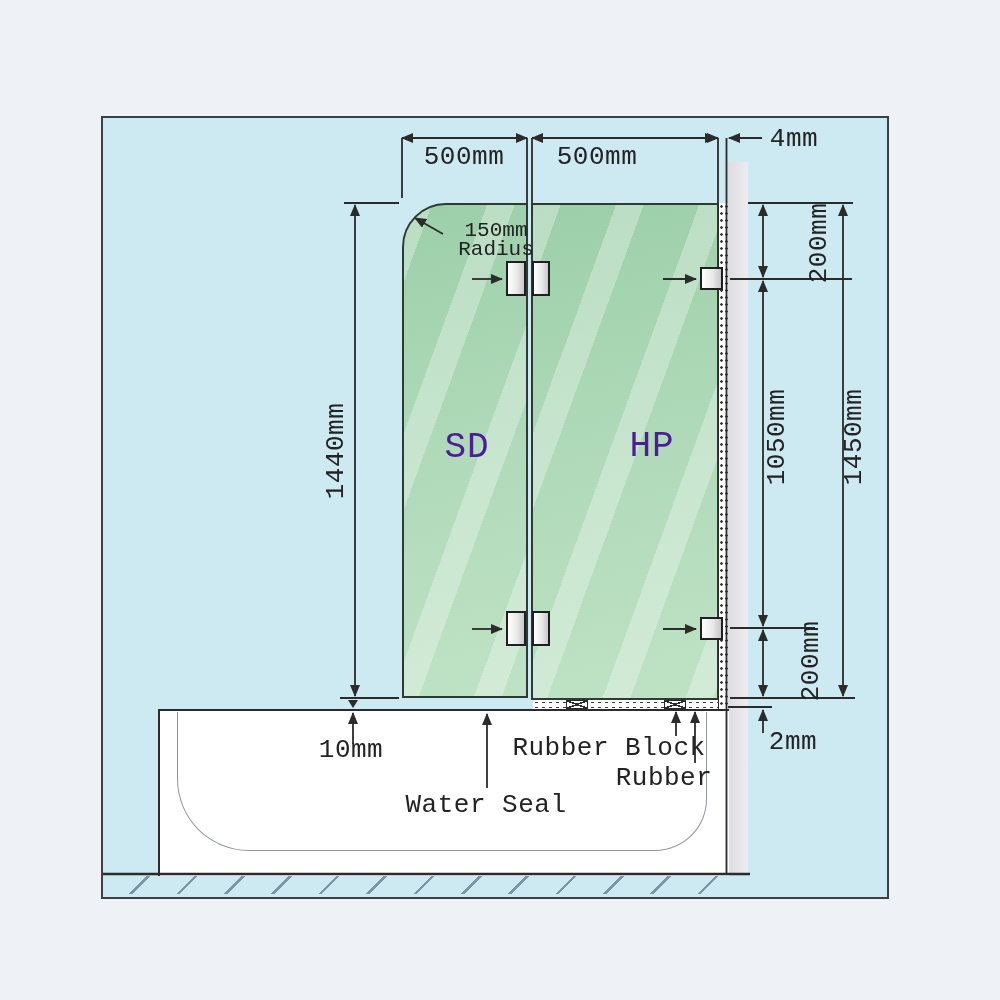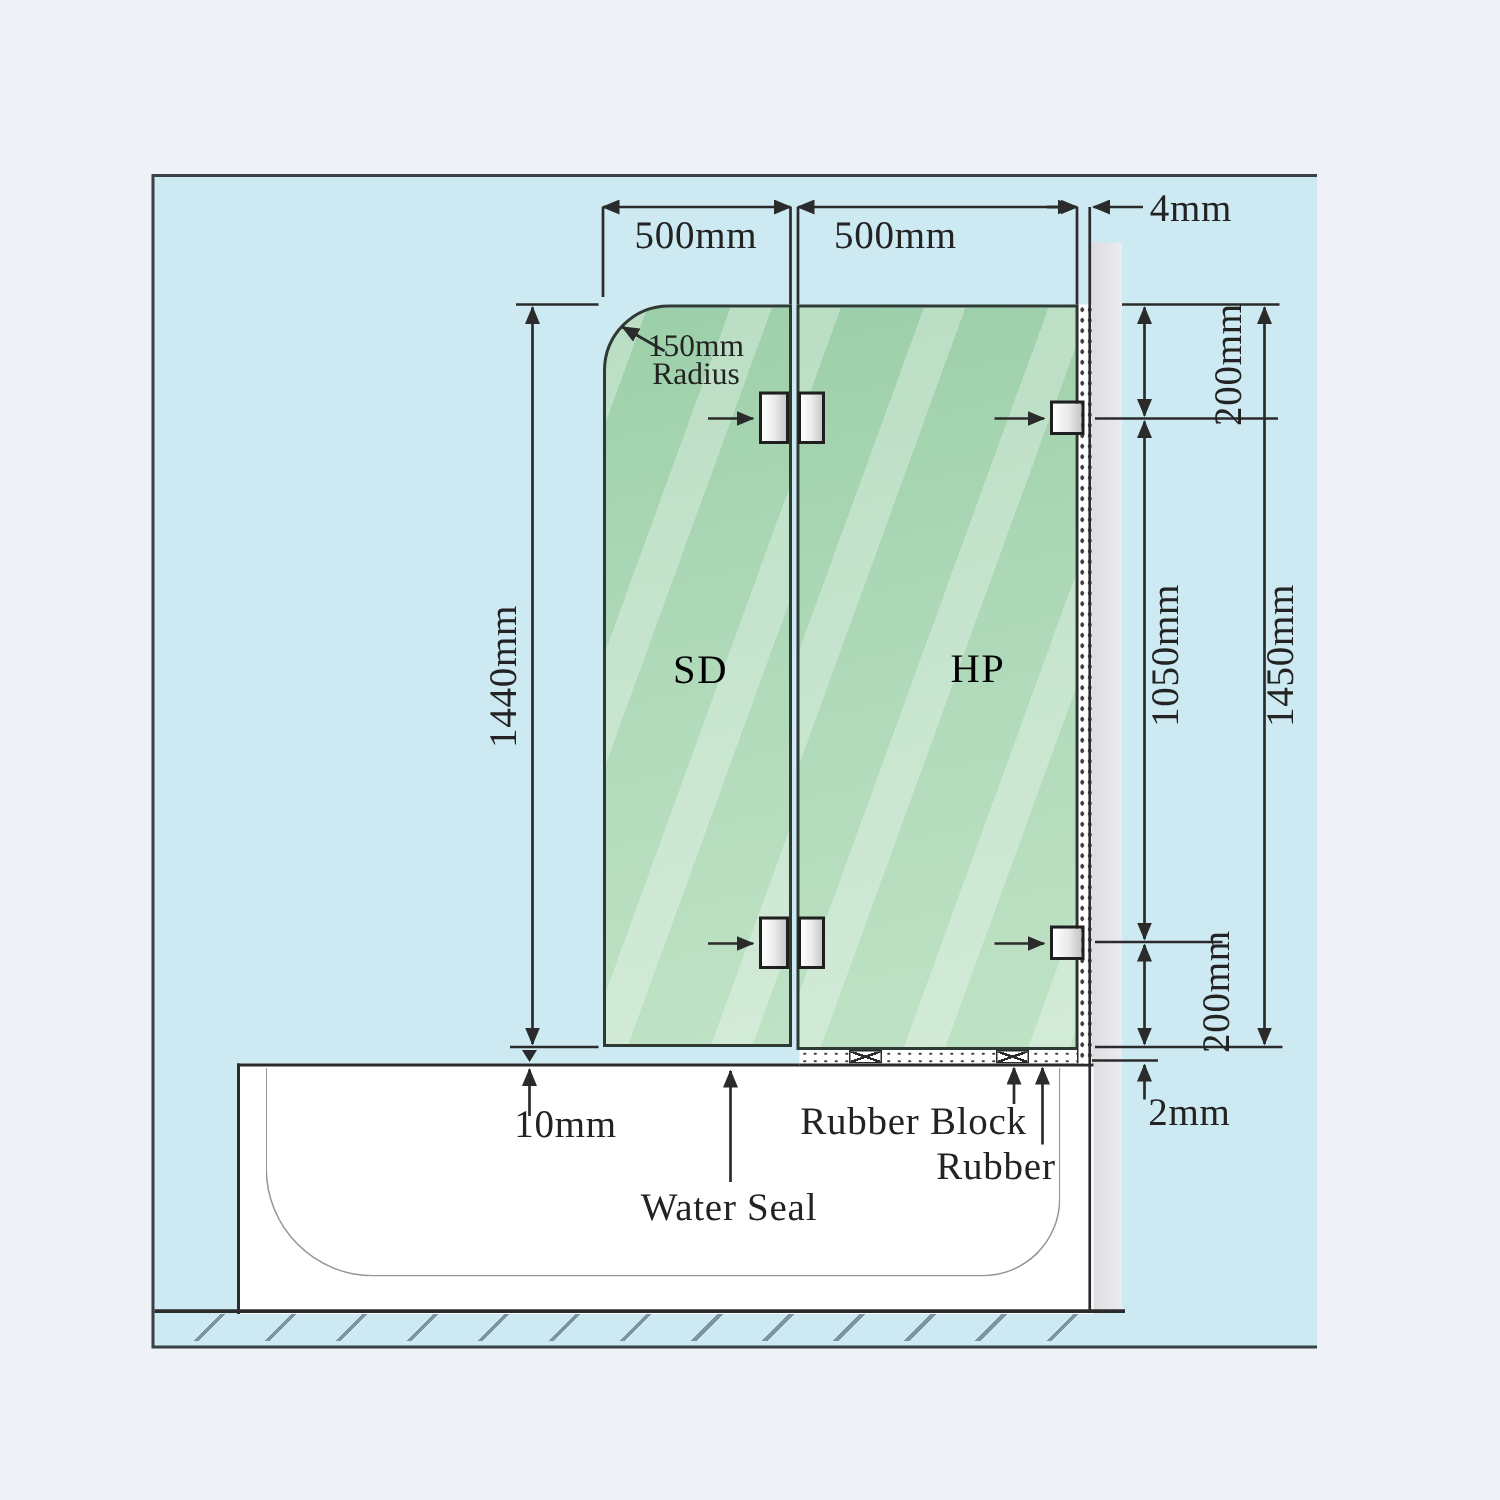--- a/index.html
+++ b/index.html
@@ -1,17 +1,17 @@
 <!DOCTYPE html>
 <html><head>
 <meta charset="utf-8">
 <style>
   html,body{margin:0;padding:0;background:#eef1f6;}
-  #canvas{position:relative;width:878px;height:1000px;background:#eef1f6;overflow:hidden;
-          font-family:Liberation Serif, serif;color:#222;}
+  #canvas{position:relative;width:1000px;height:1000px;background:#eef1f6;overflow:hidden;
+          font-family:Liberation Mono, monospace;color:#222;}
   .abs{position:absolute;}
   
   #frame{left:101px;top:116px;width:784px;height:779px;background:#cde9f2;border:2px solid #3a4046;}
   
   #wall{left:727px;top:162px;width:21px;height:712px;background:linear-gradient(90deg,#dcdce1,#ebebf0);}
   
   #tub{left:158px;top:709px;width:569px;height:165px;background:#ffffff;
        border-top:2.5px solid #2b2b2b;border-left:2.5px solid #2b2b2b;}
   #tub-inner{left:177px;top:712px;width:528px;height:138px;border:1.6px solid #8f969c;border-top:none;
        border-radius:0 0 52px 72px;background:transparent;}
@@ -39,21 +39,21 @@
         border:2px solid #1f1f1f;box-sizing:border-box;}
   .hinge{width:44px;height:35px;}
   #hinge-top{left:506px;top:261px;} #hinge-bot{left:506px;top:611px;}
   .bracket{width:23px;height:23px;background:linear-gradient(90deg,#ffffff,#e9e9e9 55%,#c6c6cb);
         border:2px solid #1f1f1f;box-sizing:border-box;}
   #bracket-top{left:700px;top:267px;} #bracket-bot{left:700px;top:617px;}
   
   .lbl{position:absolute;transform:translate(-50%,-50%);font-size:26px;white-space:nowrap;
        color:#232323;letter-spacing:0.5px;}
   .rot{transform:translate(-50%,-50%) rotate(-90deg);}
-  .panel-lbl{font-size:27px;color:#000000;letter-spacing:1px;}
+  .panel-lbl{font-size:36px;color:#4c1d95;letter-spacing:1px;}
   #radius-note{font-size:21px;line-height:19px;text-align:center;letter-spacing:0;}
   svg.overlay{position:absolute;left:0;top:0;pointer-events:none;}
 </style>
 </head>
 <body>
 
 <div id="canvas">
 
   <div class="abs" id="frame"></div>
   <div class="abs" id="wall"></div>
@@ -129,32 +129,32 @@
       <line x1="663" y1="279" x2="696" y2="279" marker-end="url(#ah)"></line>
       <line x1="663" y1="629" x2="696" y2="629" marker-end="url(#ah)"></line>
     </g>
     <line x1="103" y1="874" x2="750" y2="874" stroke="#2b2b2b" stroke-width="2.5"></line>
   </svg>
 
   <div class="lbl" style="left:464px;top:157px;">500mm</div>
   <div class="lbl" style="left:597px;top:157px;">500mm</div>
   <div class="lbl" style="left:794px;top:139px;text-align:right;">4mm</div>
 
-  <div class="lbl" id="radius-note" style="left:464px;top:240px;">
+  <div class="lbl" id="radius-note" style="left:496px;top:240px;">
     <div>150mm</div>
     <div>Radius</div>
   </div>
 
   <div class="lbl rot" style="left:336px;top:451px;">1440mm</div>
   <div class="lbl rot" style="left:819px;top:243px;">200mm</div>
   <div class="lbl rot" style="left:777px;top:437px;">1050mm</div>
   <div class="lbl rot" style="left:854px;top:437px;">1450mm</div>
   <div class="lbl rot" style="left:811px;top:661px;">200mm</div>
 
-  <div class="lbl" style="left:377px;top:750px;">10mm</div>
+  <div class="lbl" style="left:351px;top:750px;">10mm</div>
   <div class="lbl" style="left:793px;top:742px;">2mm</div>
 
   <div class="lbl" style="left:609px;top:748px;">Rubber Block</div>
   <div class="lbl" style="left:486px;top:805px;">Water Seal</div>
   <div class="lbl" style="left:664px;top:778px;">Rubber</div>
 
   <div class="lbl panel-lbl" style="left:467px;top:447px;">SD</div>
   <div class="lbl panel-lbl" style="left:652px;top:446px;">HP</div>
 
 </div>

